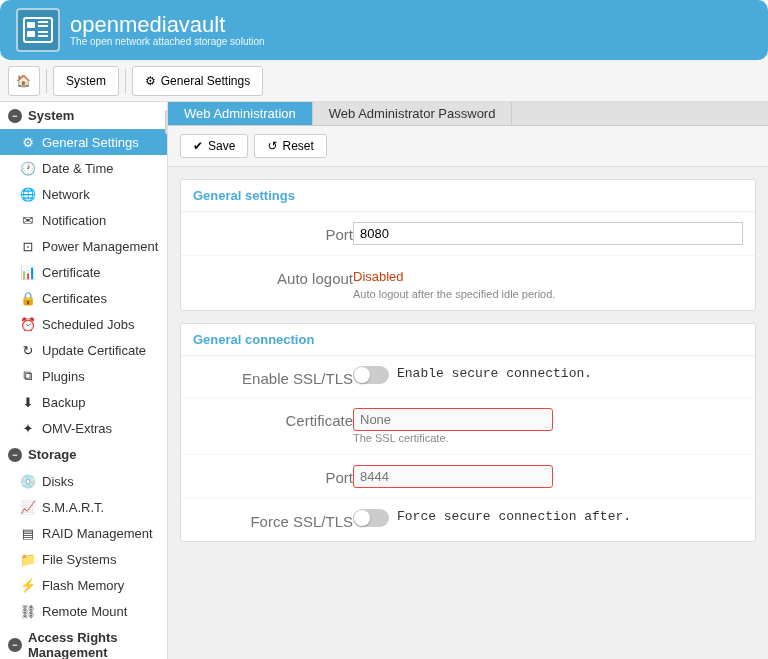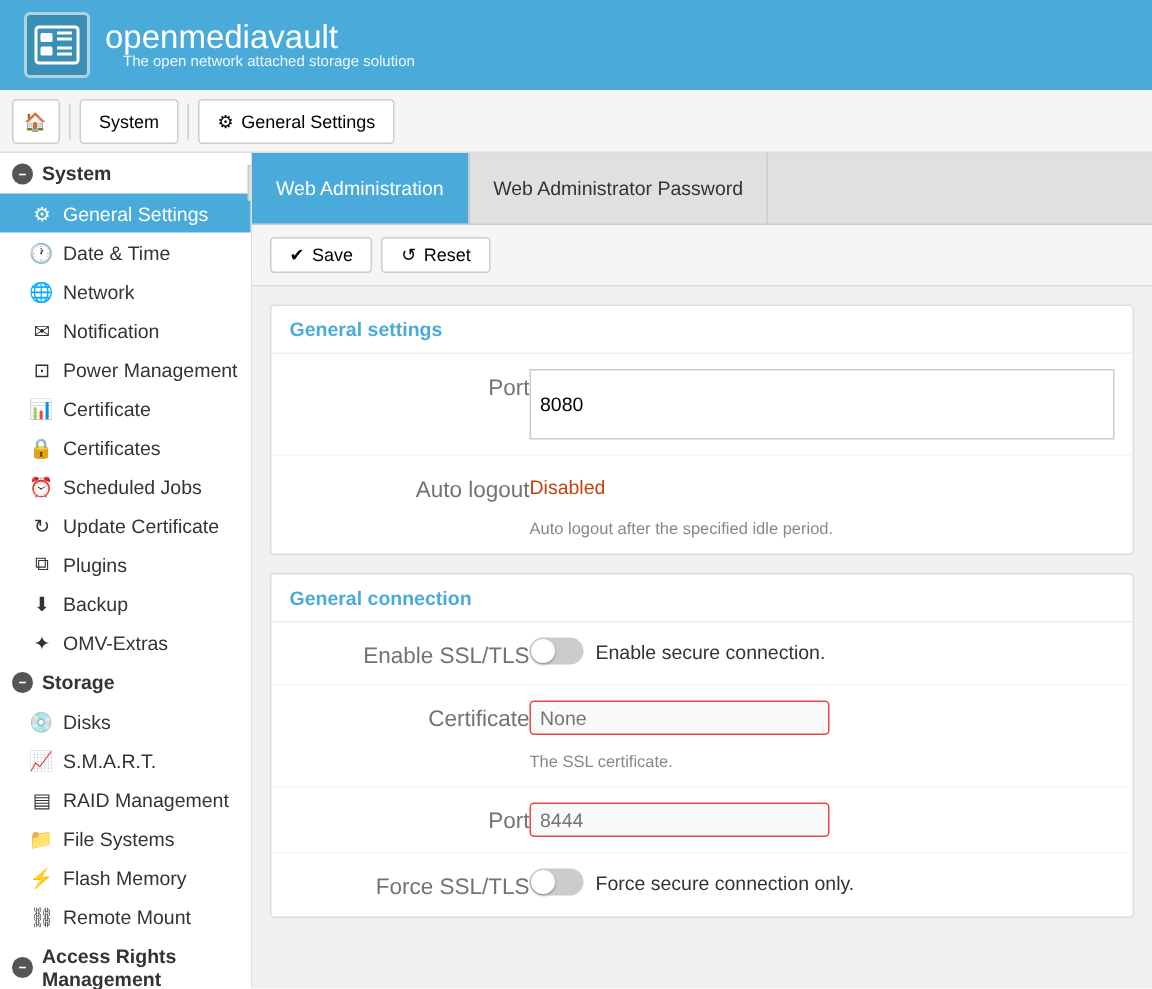--- a/index.html
+++ b/index.html
@@ -6,40 +6,41 @@
     body { font-family: 'Helvetica Neue', Arial, sans-serif; font-size: 13px; color: #333; display: flex; flex-direction: column; height: 659px; width: 768px; overflow: hidden; }
 
     
     .header {
       background: #4aabdb;
       height: 60px;
       display: flex;
       align-items: center;
       padding: 0 16px;
       flex-shrink: 0;
+      border-radius: 10px;
     }
     .logo-area {
       display: flex;
       align-items: center;
       gap: 10px;
     }
     .logo-icon {
       width: 44px;
       height: 44px;
       background: #3a8fb5;
       border: 2px solid rgba(255,255,255,0.6);
       border-radius: 4px;
       display: flex;
       align-items: center;
       justify-content: center;
     }
     .logo-icon svg { width: 32px; height: 32px; }
     .logo-text { color: white; }
     .logo-text h1 { font-size: 22px; font-weight: 300; letter-spacing: 0; line-height: 1; }
-    .logo-text p { font-size: 10px; font-weight: 300; opacity: 0.9; margin-left: 12px; }
+    .logo-text p { font-size: 10px; font-weight: 300; opacity: 0.9; }
 
     
     .navbar {
       background: #f5f5f5;
       border-bottom: 1px solid #ddd;
       height: 42px;
       display: flex;
       align-items: center;
       padding: 0 8px;
       gap: 4px;
@@ -138,21 +139,21 @@
     }
 
     
     .tabs {
       display: flex;
       background: #e0e0e0;
       border-bottom: 1px solid #ccc;
       flex-shrink: 0;
     }
     .tab {
-      padding: 16px 16px;
+      padding: 4px 16px;
       cursor: pointer;
       font-size: 13px;
       border-right: 1px solid #ccc;
     }
     .tab.active {
       background: #4aabdb;
       color: white;
     }
 
     
@@ -213,48 +214,49 @@
       color: #737373;
       text-align: right;
     }
     .form-value {
       flex: 1;
       font-size: 13px;
     }
     .form-value input {
       border: 1px solid #ccc;
       border-radius: 0;
-      padding: 15px 6px;
+      padding: 3px 6px;
       font-size: 13px;
       width: 100%;
     }
     .form-value .hint {
       font-size: 11px;
       color: #888;
-      margin-top: 12px;
+      margin-top: 1px;
     }
     .form-value .placeholder-input {
       border: 1px solid #ef4444;
       border-radius: 3px;
       padding: 3px 6px;
       font-size: 13px;
       color: #bbb;
       background: #fafafa;
       width: 200px;
     }
     .form-value .disabled-text {
       padding: 3px 0;
       color: #c2410c;
     }
 
     
     .toggle-switch {
       display: inline-flex;
-      align-items: center;
+      align-items: flex-start;
       gap: 8px;
+      font-family: Liberation Mono, monospace;
     }
     .toggle-track {
       width: 36px;
       height: 18px;
       background: #ccc;
       border-radius: 9px;
       position: relative;
       cursor: pointer;
     }
     .toggle-thumb {
@@ -478,21 +480,21 @@
           </div>
         </div>
 
         <div class="form-row">
           <div class="form-label">Force SSL/TLS</div>
           <div class="form-value">
             <div class="toggle-switch">
               <div class="toggle-track">
                 <div class="toggle-thumb"></div>
               </div>
-              <span class="toggle-label">Force secure connection only.</span>
+              <span class="toggle-label">Force secure connection after.</span>
             </div>
           </div>
         </div>
 
       </div>
 
     </div>
   </div>
 </div>
 

